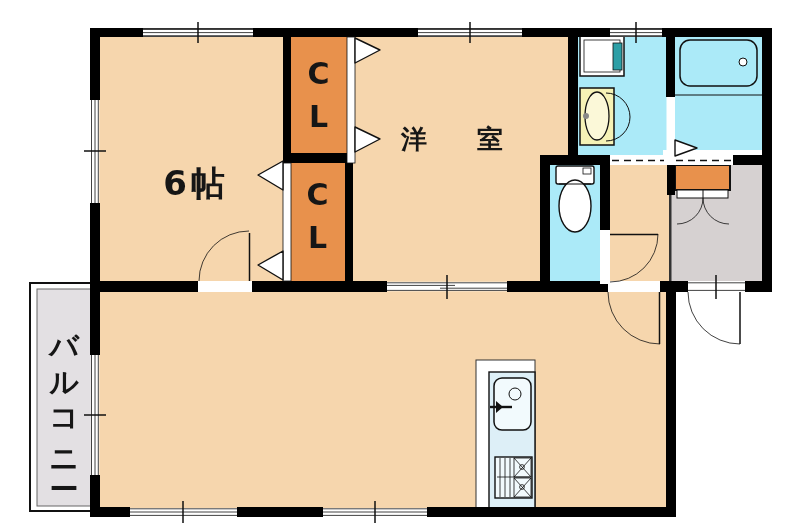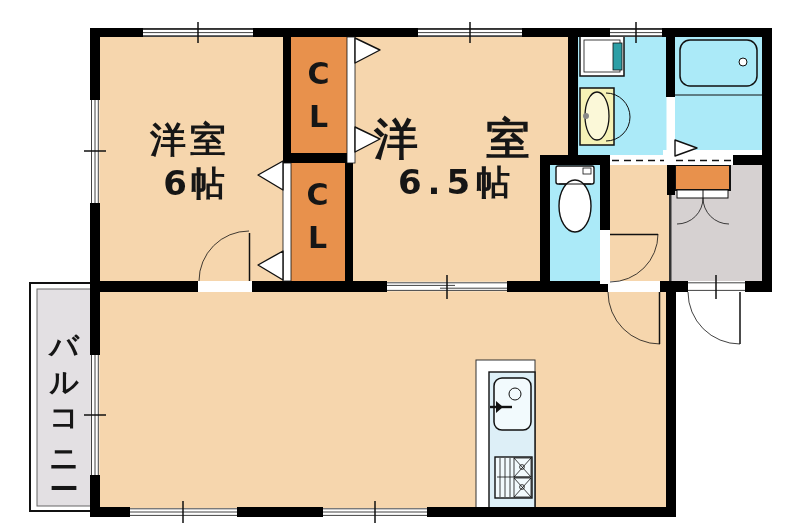--- a/index.html
+++ b/index.html
@@ -225,24 +225,22 @@
   <g>
     <rect x="688" y="281.8" width="57" height="9.4" class="white"></rect>
     <line x1="688" y1="282.8" x2="745" y2="282.8" class="hair"></line>
     <line x1="688" y1="290.4" x2="745" y2="290.4" class="hair"></line>
     <line x1="716" y1="275" x2="716" y2="299" class="tick"></line>
     <line x1="740" y1="292" x2="740" y2="344" class="ln"></line>
     <path d="M688,292 A52,52 0 0 0 740,344" class="hair"></path>
   </g>
 </svg>
 
-  <div class="lbl" style="left:190px;top:140px;font-size:36px;letter-spacing:4px;">洋室</div>
   <div class="lbl" style="left:196px;top:183px;font-size:34px;letter-spacing:4px;">6帖</div>
 
-  <div class="lbl" style="left:458px;top:139px;font-size:44px;letter-spacing:12px;">洋　室</div>
-  <div class="lbl" style="left:457px;top:182px;font-size:34px;letter-spacing:6px;">6.5帖</div>
+  <div class="lbl" style="left:458px;top:139px;font-size:26px;letter-spacing:12px;">洋　室</div>
 
 
   <div class="lbl vert" style="left:64px;top:396px;font-size:29px;letter-spacing:7px;">バルコニー</div>
 
   <div class="lbl vert" style="left:318px;top:99px;font-size:30px;letter-spacing:8px;">CL</div>
   <div class="lbl vert" style="left:317px;top:220px;font-size:30px;letter-spacing:8px;">CL</div>
 </div>
 
 </body></html>

